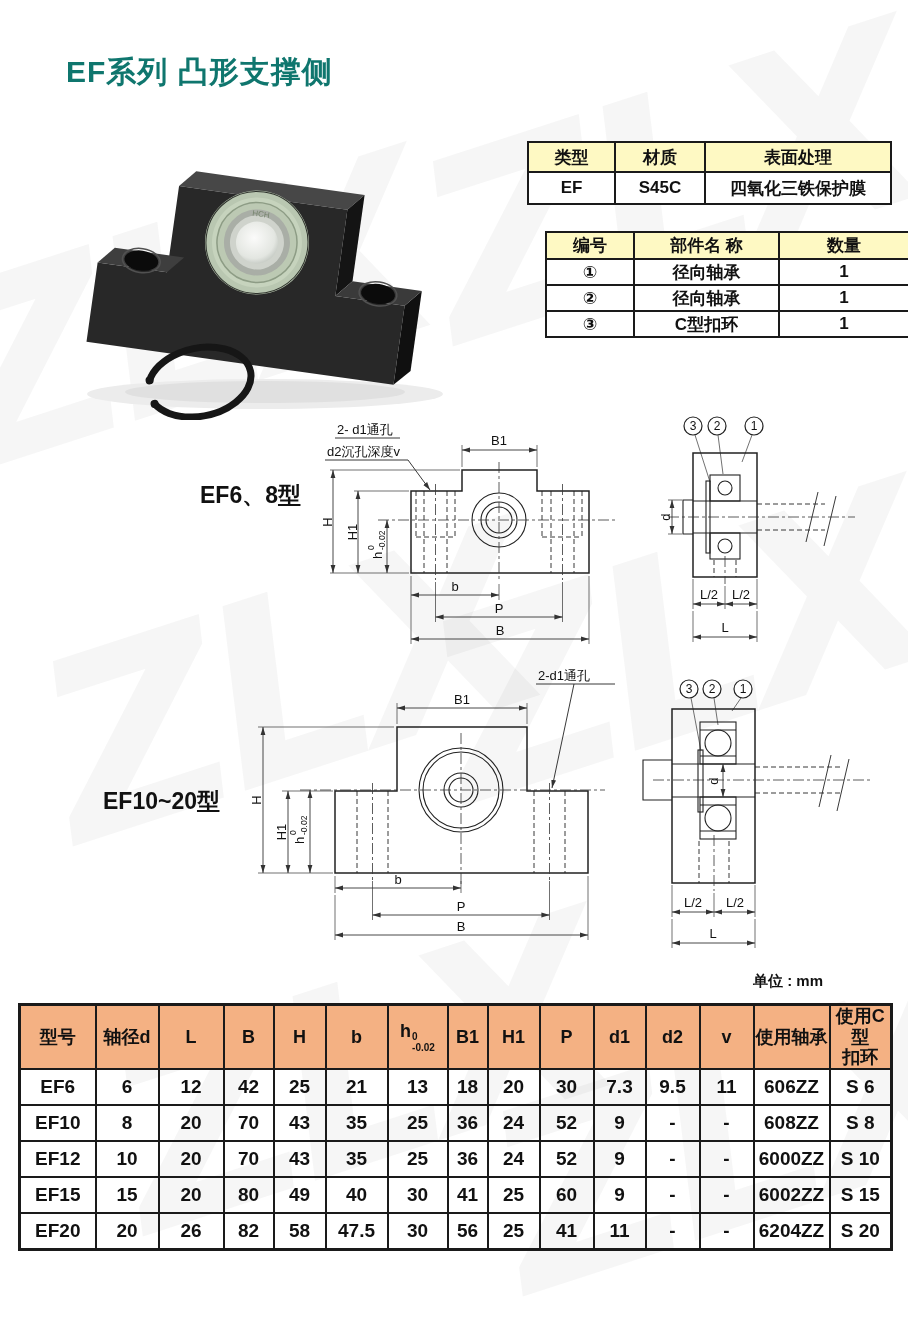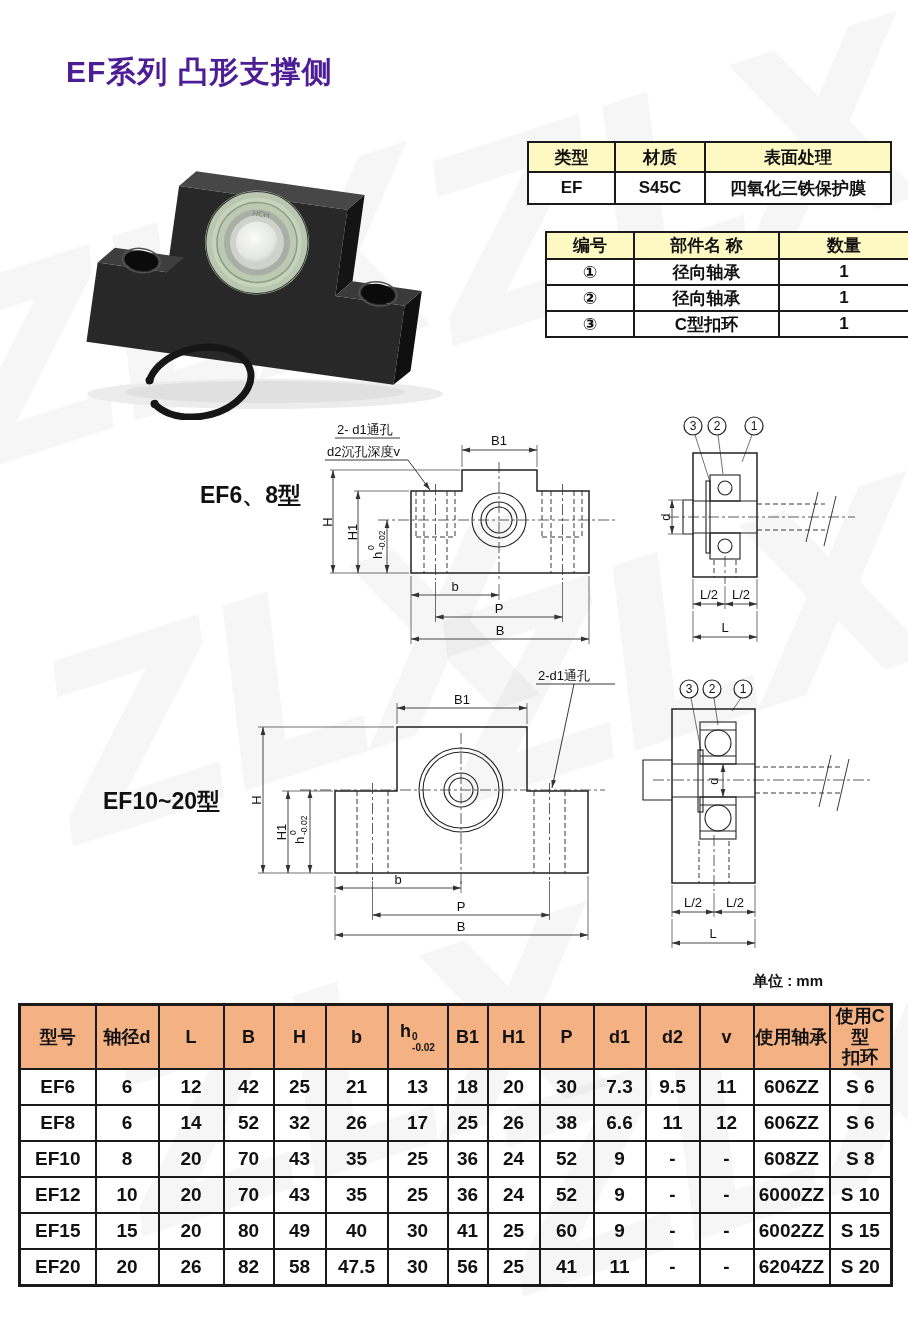--- a/index.html
+++ b/index.html
@@ -4,21 +4,21 @@
 <style>
   html,body{margin:0;padding:0;background:#fff;}
   .page{position:relative;width:908px;height:1319px;background:#fff;overflow:hidden;
         font-family:"Liberation Sans","DejaVu Sans",sans-serif;color:#111;}
   .abs{position:absolute;z-index:1;}
   
   .wm{position:absolute;z-index:0;font-family:"DejaVu Sans",sans-serif;font-style:italic;font-weight:900;
       font-size:250px;letter-spacing:-12px;color:rgba(70,70,70,0.05);transform:rotate(-18deg);
       white-space:nowrap;pointer-events:none;}
   
-  .title{left:66px;top:52px;font-size:30px;font-weight:700;color:#4c1d95;letter-spacing:1px;}
+  .title{left:66px;top:52px;font-size:30px;font-weight:700;color:#0f766e;letter-spacing:1px;}
   
   table{border-collapse:collapse;table-layout:fixed;}
   .t1,.t2{background:#fff;}
   .t1 th,.t1 td,.t2 th,.t2 td,.t3 th,.t3 td{border:2px solid #1a1a1a;text-align:center;vertical-align:middle;padding:0;}
   .t1,.t2{border:2px solid #1a1a1a;}
   .t1{left:527px;top:141px;width:363px;}
   .t2{left:545px;top:231px;width:363px;}
   .t1 th,.t2 th{background:#fef9c3;font-size:17px;font-weight:700;}
   .t1 td,.t2 td{font-size:17px;font-weight:700;}
   .t1 th{height:28px;} .t1 td{height:30px;}
@@ -436,37 +436,20 @@
           <td>18</td>
           <td>20</td>
           <td>30</td>
           <td>7.3</td>
           <td>9.5</td>
           <td>11</td>
           <td>606ZZ</td>
           <td>S 6</td>
         </tr>
         <tr>
-          <td>EF8</td>
-          <td>6</td>
-          <td>14</td>
-          <td>52</td>
-          <td>32</td>
-          <td>26</td>
-          <td>17</td>
-          <td>25</td>
-          <td>26</td>
-          <td>38</td>
-          <td>6.6</td>
-          <td>11</td>
-          <td>12</td>
-          <td>606ZZ</td>
-          <td>S 6</td>
-        </tr>
-        <tr>
           <td>EF10</td>
           <td>8</td>
           <td>20</td>
           <td>70</td>
           <td>43</td>
           <td>35</td>
           <td>25</td>
           <td>36</td>
           <td>24</td>
           <td>52</td>

